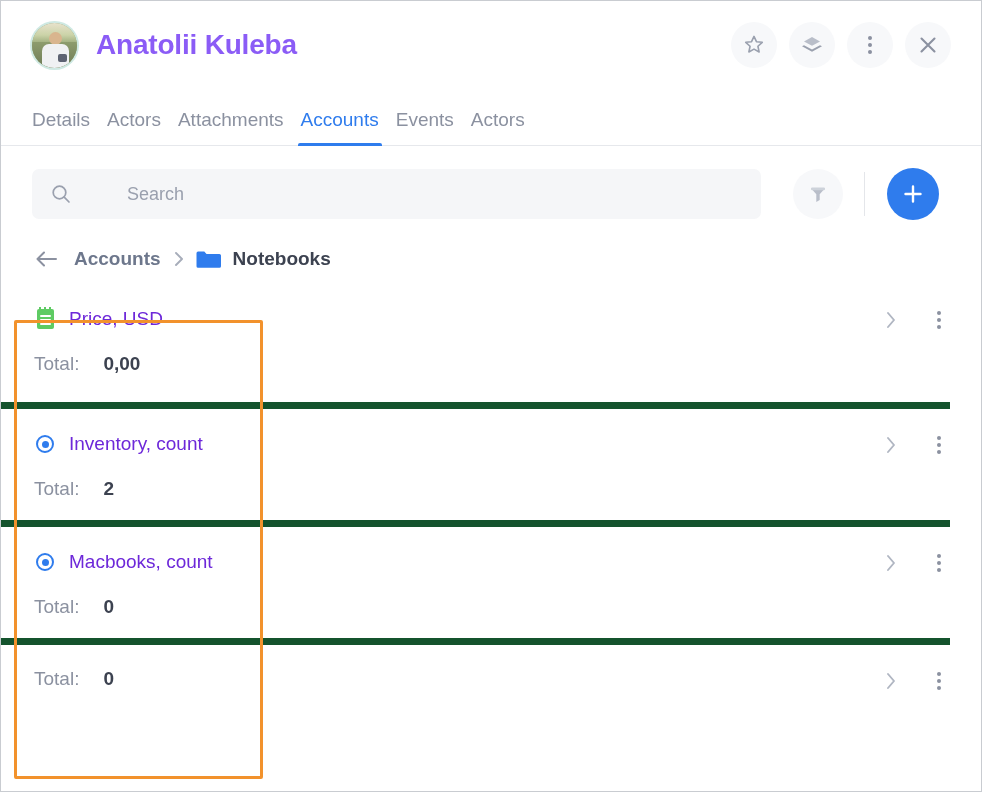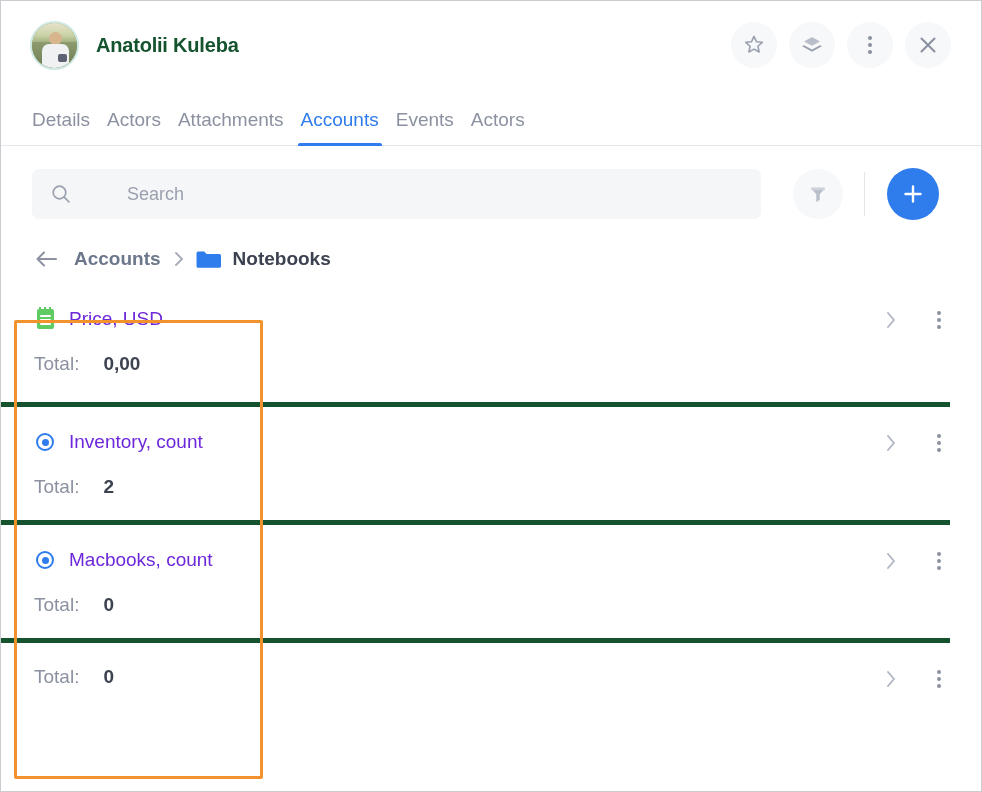--- a/index.html
+++ b/index.html
@@ -69,23 +69,23 @@
   }
   .avatar .av-hand {
     position: absolute;
     left: 58%;
     top: 70%;
     width: 9px; height: 8px;
     border-radius: 2px;
     background: #5d6272;
   }
   .page-title {
-    font-size: 20px;
+    font-size: 28px;
     font-weight: bold;
-    color: #14532d;
+    color: #8b5cf6;
     margin-left: 19px;
     letter-spacing: -0.2px;
     white-space: nowrap;
   }
   .header-actions {
     margin-left: auto;
     display: flex;
     align-items: center;
     gap: 12px;
   }
@@ -236,21 +236,21 @@
 
   
   .list {
     padding: 0 31px 0 0;
   }
   .row {
     position: relative;
     height: 118px;
     box-sizing: border-box;
     padding-left: 33px;
-    border-top: 5px solid #14532d;
+    border-top: 7px solid #14532d;
   }
   .row:first-child { border-top: none; }
   .row-top {
     display: flex;
     align-items: center;
     padding-top: 24px;
   }
   .row-ico {
     width: 22px;
     height: 22px;

